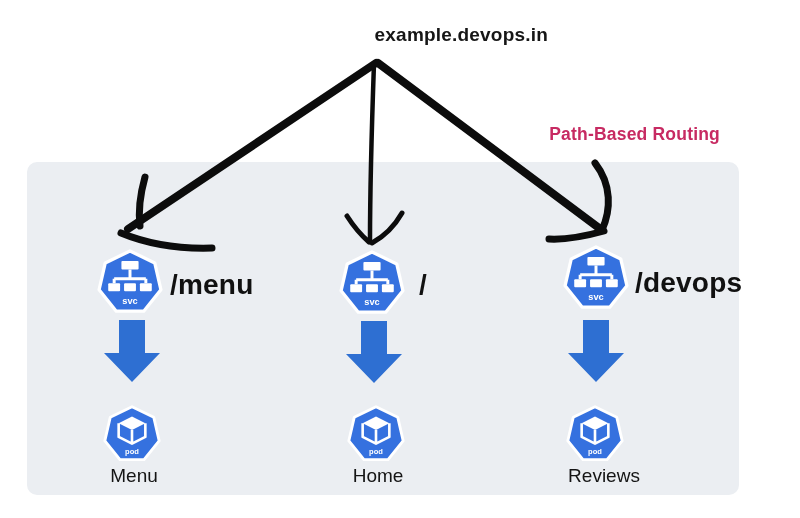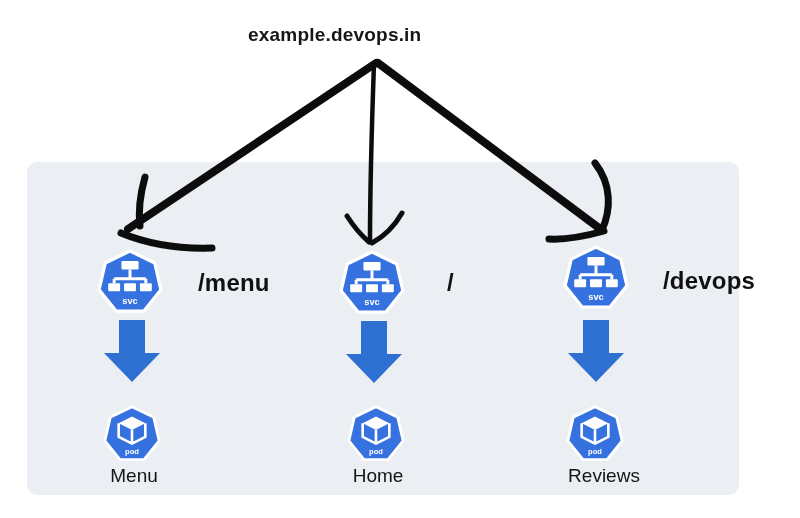--- a/index.html
+++ b/index.html
@@ -13,52 +13,53 @@
   html,body{background:#fff;}
   .canvas{
     position:relative;width:800px;height:518px;background:#ffffff;overflow:hidden;
     font-family:"Liberation Sans", sans-serif;color:var(--ink);
   }
   .panel{
     position:absolute;left:27px;top:162px;width:712px;height:333px;
     background:var(--panel);border-radius:10px;
   }
   .title{
-    position:absolute;left:248px;top:24px;width:300px;text-align:left;
+    position:absolute;left:248px;top:24px;width:300px;text-align:right;
     font-size:19px;font-weight:bold;letter-spacing:.2px;color:#161616;
   }
   .annotation{
     position:absolute;left:470px;top:124px;width:250px;text-align:right;
     font-size:17.5px;font-weight:bold;color:var(--pink);letter-spacing:.2px;
   }
   .drawn{position:absolute;left:0;top:0;pointer-events:none;}
   .drawn path{fill:none;stroke:#0c0c0c;stroke-linecap:round;}
   .icon{position:absolute;}
   .hept{fill:var(--k8s-blue);stroke:#ffffff;stroke-width:5;stroke-linejoin:round;}
   .glyph{stroke:#ffffff;stroke-width:4.5;fill:none;stroke-linejoin:round;}
   .gfill{fill:#ffffff;}
   .badge{fill:#ffffff;font-family:"Liberation Sans",sans-serif;font-weight:bold;text-anchor:middle;}
   .path-label{
-    position:absolute;font-size:24px;font-weight:bold;color:#111;letter-spacing:.2px;white-space:nowrap;margin-left:28px;
+    position:absolute;font-size:28px;font-weight:bold;color:#111;letter-spacing:.2px;white-space:nowrap;
   }
   .block-arrow{position:absolute;}
   .block-arrow polygon{fill:var(--arrow-blue);}
   .pod-label{
     position:absolute;width:120px;text-align:center;font-size:19px;font-weight:normal;color:#141414;
   }
 </style>
 </head>
 <body>
 
 <div class="canvas">
 
   <div class="panel"></div>
 
   <div class="title">example.devops.in</div>
 
+  <div class="annotation">Path-Based Routing</div>
 
   <svg class="drawn" width="800" height="518" viewBox="0 0 800 518">
     <g>
       <path d="M376,63 L128,229" stroke-width="8"></path>
       <path d="M145,177 C140,195 138,210 140,226" stroke-width="7"></path>
       <path d="M121,233 C150,245 180,249 212,248" stroke-width="7"></path>
     </g>
     <g>
       <path d="M374,63 C372,120 370,180 370,240" stroke-width="4.5"></path>
       <path d="M347,216 C354,227 362,236 369,242" stroke-width="5"></path>

